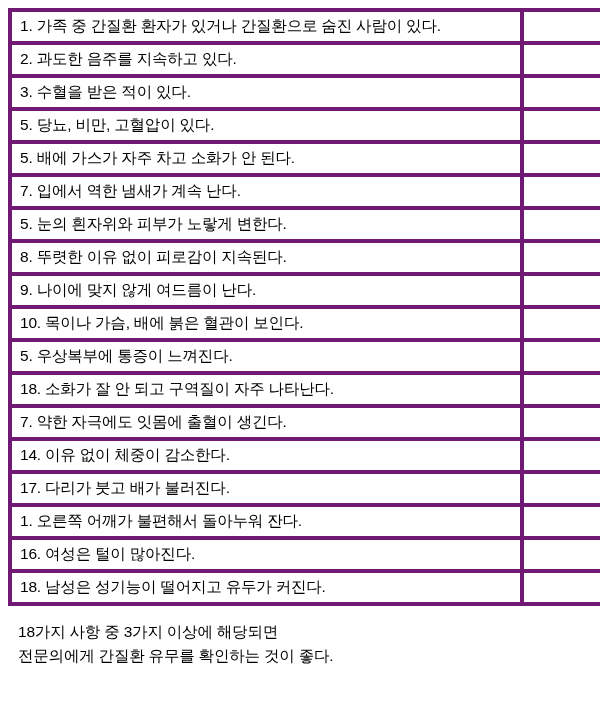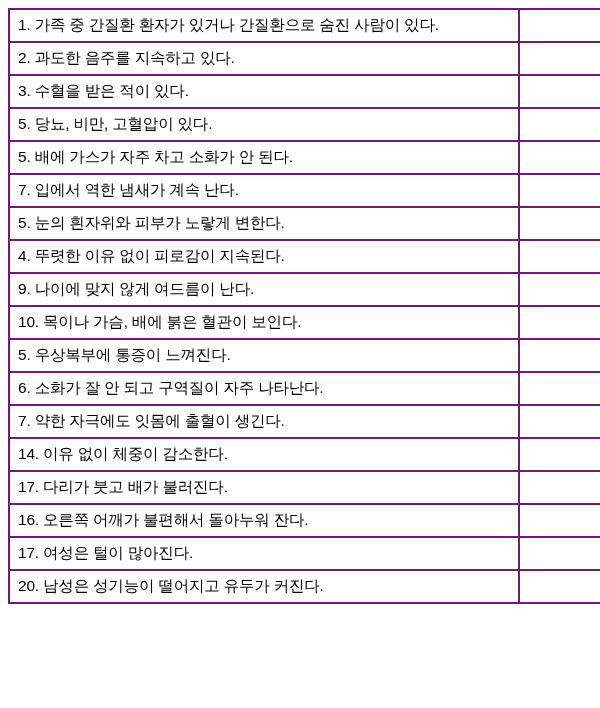--- a/index.html
+++ b/index.html
@@ -23,21 +23,21 @@
   }
   table.checklist {
     width: 584px;
     border-collapse: collapse;
     table-layout: fixed;
   }
   table.checklist tr {
     height: 33px;
   }
   table.checklist td {
-    border: 2px solid #701a75;
+    border: 4px solid #701a75;
     padding: 0 8px;
     vertical-align: middle;
     font-size: 15.5px;
     line-height: 1.35;
     letter-spacing: -0.2px;
   }
   td.item-text {
     width: 492px;
     text-align: left;
     word-break: keep-all;
@@ -87,60 +87,64 @@
       </tr>
       <tr>
         <td class="item-text">7. 입에서 역한 냄새가 계속 난다.</td>
         <td class="check-cell"></td>
       </tr>
       <tr>
         <td class="item-text">5. 눈의 흰자위와 피부가 노랗게 변한다.</td>
         <td class="check-cell"></td>
       </tr>
       <tr>
-        <td class="item-text">4. 뚜렷한 이유 없이 피로감이 지속된다.</td>
+        <td class="item-text">8. 뚜렷한 이유 없이 피로감이 지속된다.</td>
         <td class="check-cell"></td>
       </tr>
       <tr>
         <td class="item-text">9. 나이에 맞지 않게 여드름이 난다.</td>
         <td class="check-cell"></td>
       </tr>
       <tr>
         <td class="item-text">10. 목이나 가슴, 배에 붉은 혈관이 보인다.</td>
         <td class="check-cell"></td>
       </tr>
       <tr>
         <td class="item-text">5. 우상복부에 통증이 느껴진다.</td>
         <td class="check-cell"></td>
       </tr>
       <tr>
-        <td class="item-text">6. 소화가 잘 안 되고 구역질이 자주 나타난다.</td>
+        <td class="item-text">18. 소화가 잘 안 되고 구역질이 자주 나타난다.</td>
         <td class="check-cell"></td>
       </tr>
       <tr>
         <td class="item-text">7. 약한 자극에도 잇몸에 출혈이 생긴다.</td>
         <td class="check-cell"></td>
       </tr>
       <tr>
         <td class="item-text">14. 이유 없이 체중이 감소한다.</td>
         <td class="check-cell"></td>
       </tr>
       <tr>
         <td class="item-text">17. 다리가 붓고 배가 불러진다.</td>
         <td class="check-cell"></td>
       </tr>
       <tr>
-        <td class="item-text">16. 오른쪽 어깨가 불편해서 돌아누워 잔다.</td>
+        <td class="item-text">1. 오른쪽 어깨가 불편해서 돌아누워 잔다.</td>
         <td class="check-cell"></td>
       </tr>
       <tr>
-        <td class="item-text">17. 여성은 털이 많아진다.</td>
+        <td class="item-text">16. 여성은 털이 많아진다.</td>
         <td class="check-cell"></td>
       </tr>
       <tr>
-        <td class="item-text">20. 남성은 성기능이 떨어지고 유두가 커진다.</td>
+        <td class="item-text">18. 남성은 성기능이 떨어지고 유두가 커진다.</td>
         <td class="check-cell"></td>
       </tr>
     </tbody>
   </table>
 
+  <div class="footer">
+    <span class="line">18가지 사항 중 3가지 이상에 해당되면</span>
+    <span class="line">전문의에게 간질환 유무를 확인하는 것이 좋다.</span>
+  </div>
 
 </div>
 
 </body></html>

